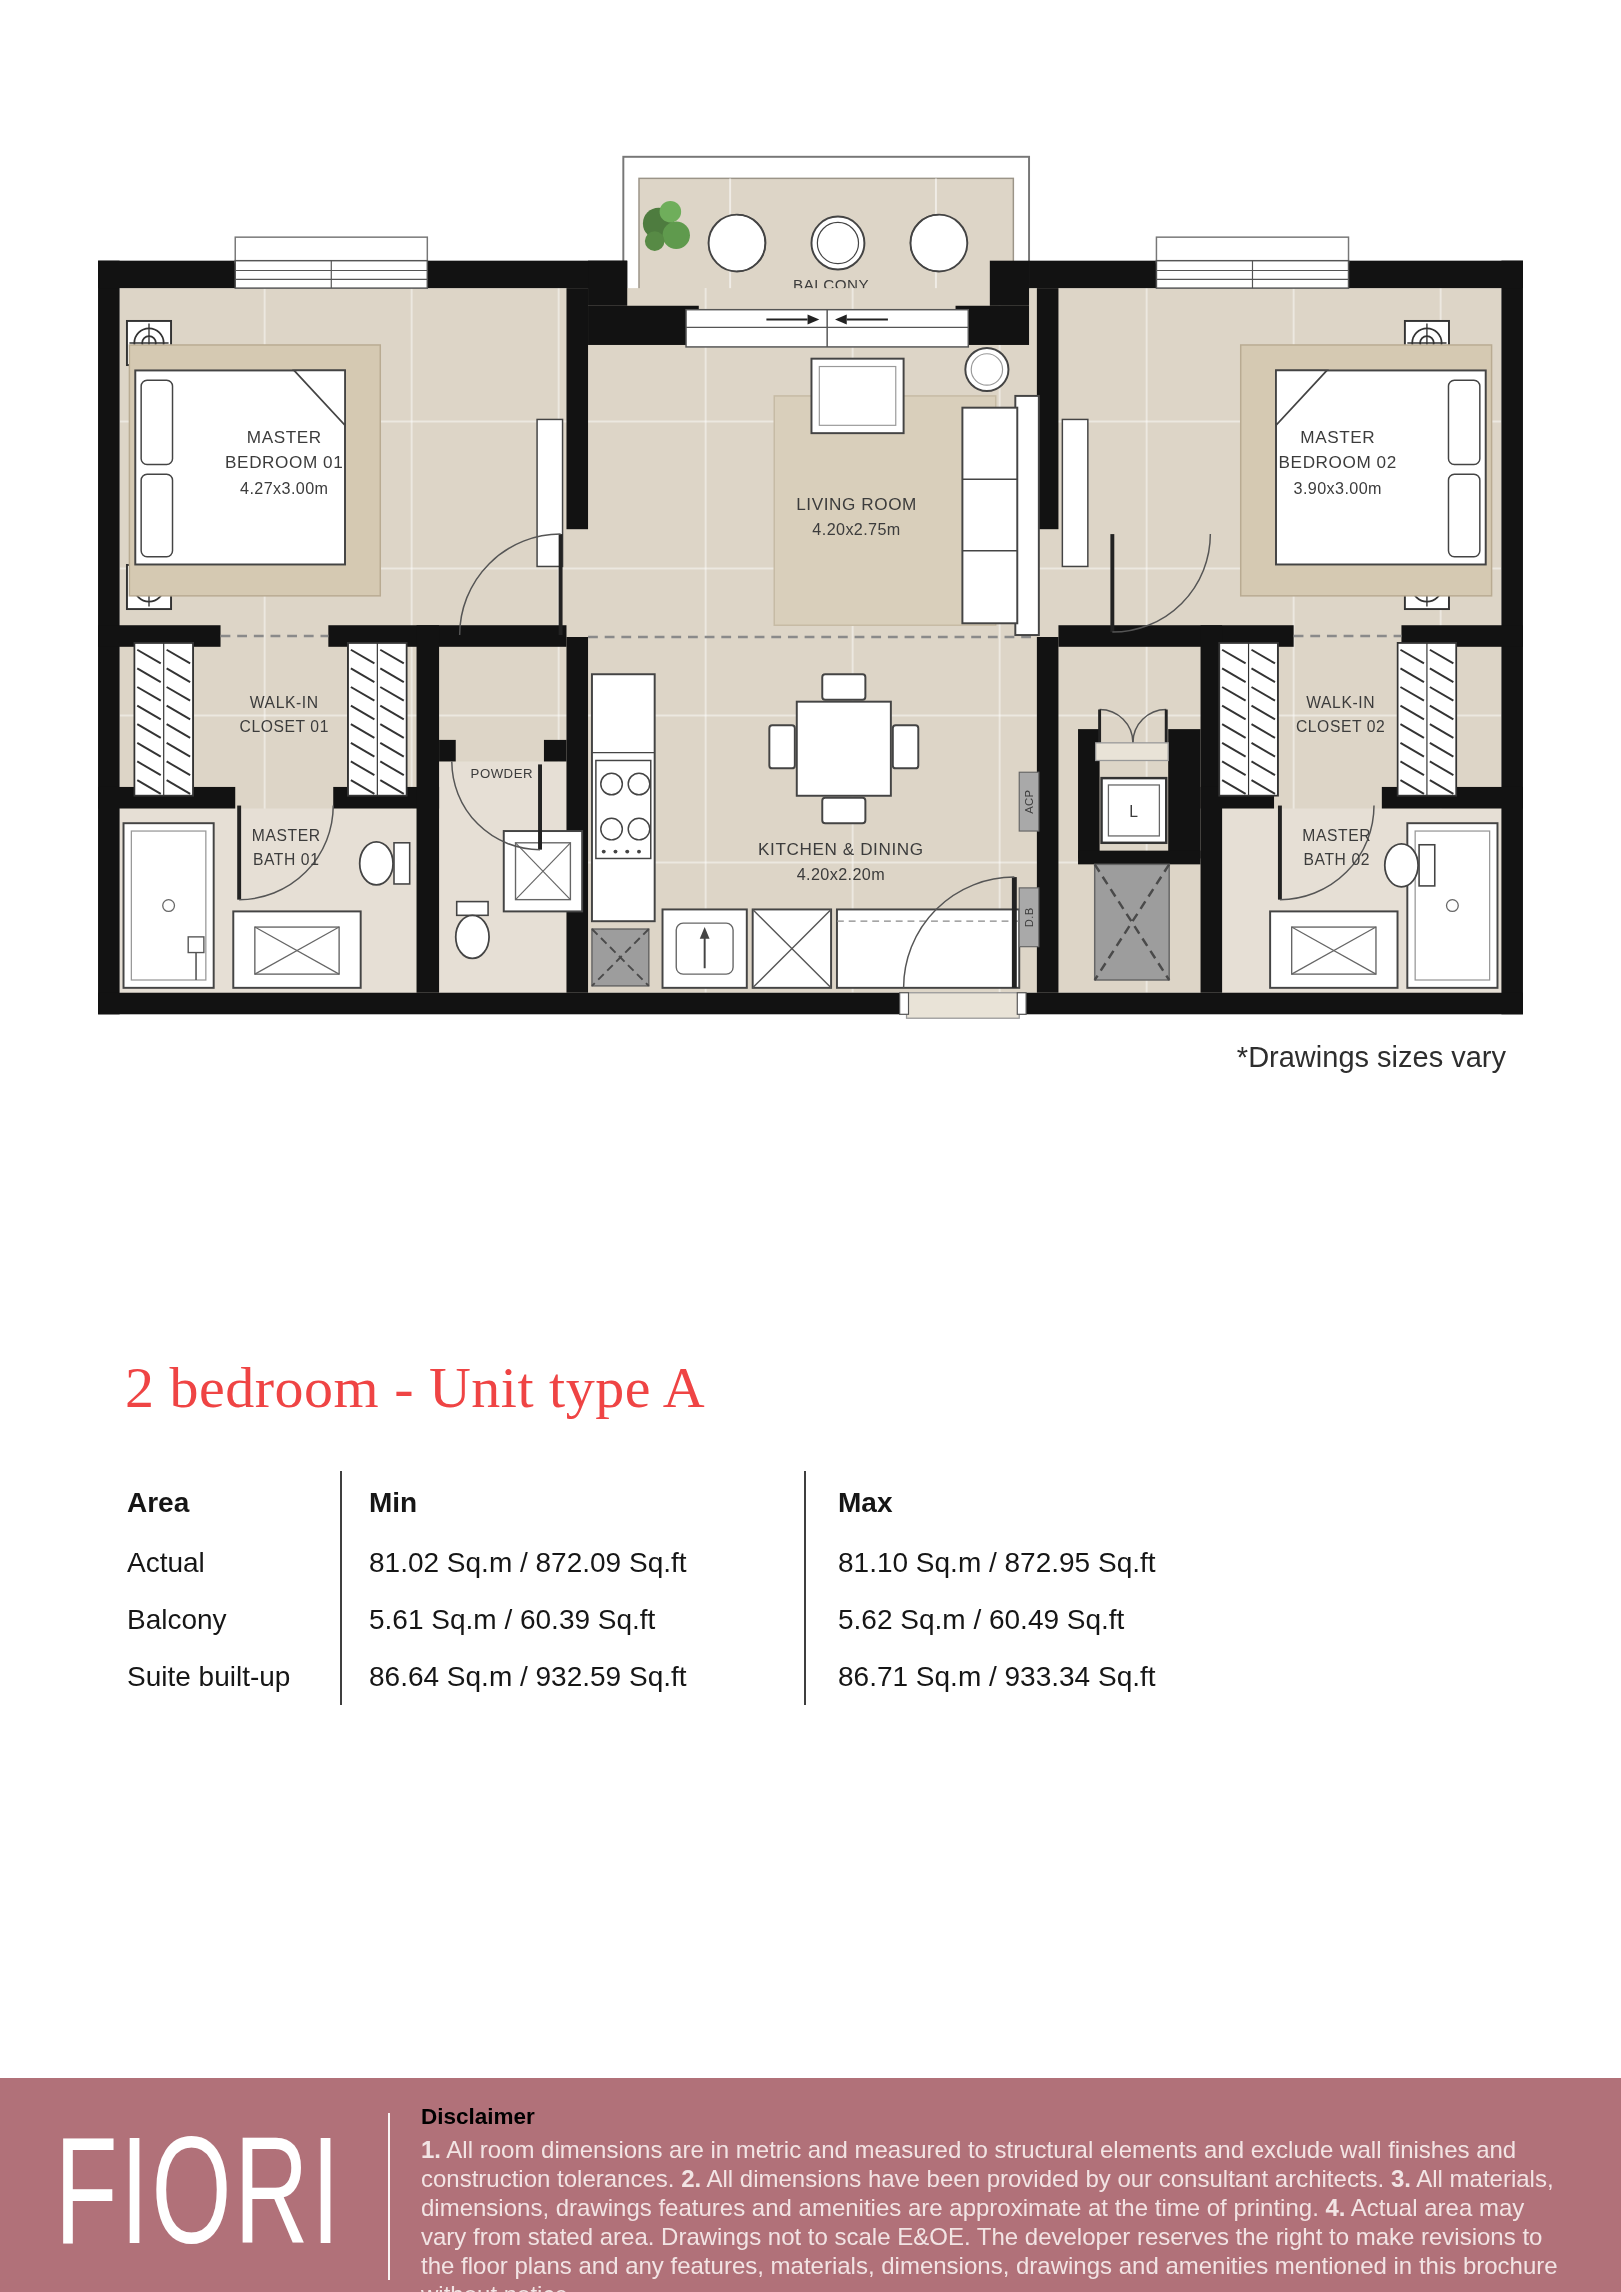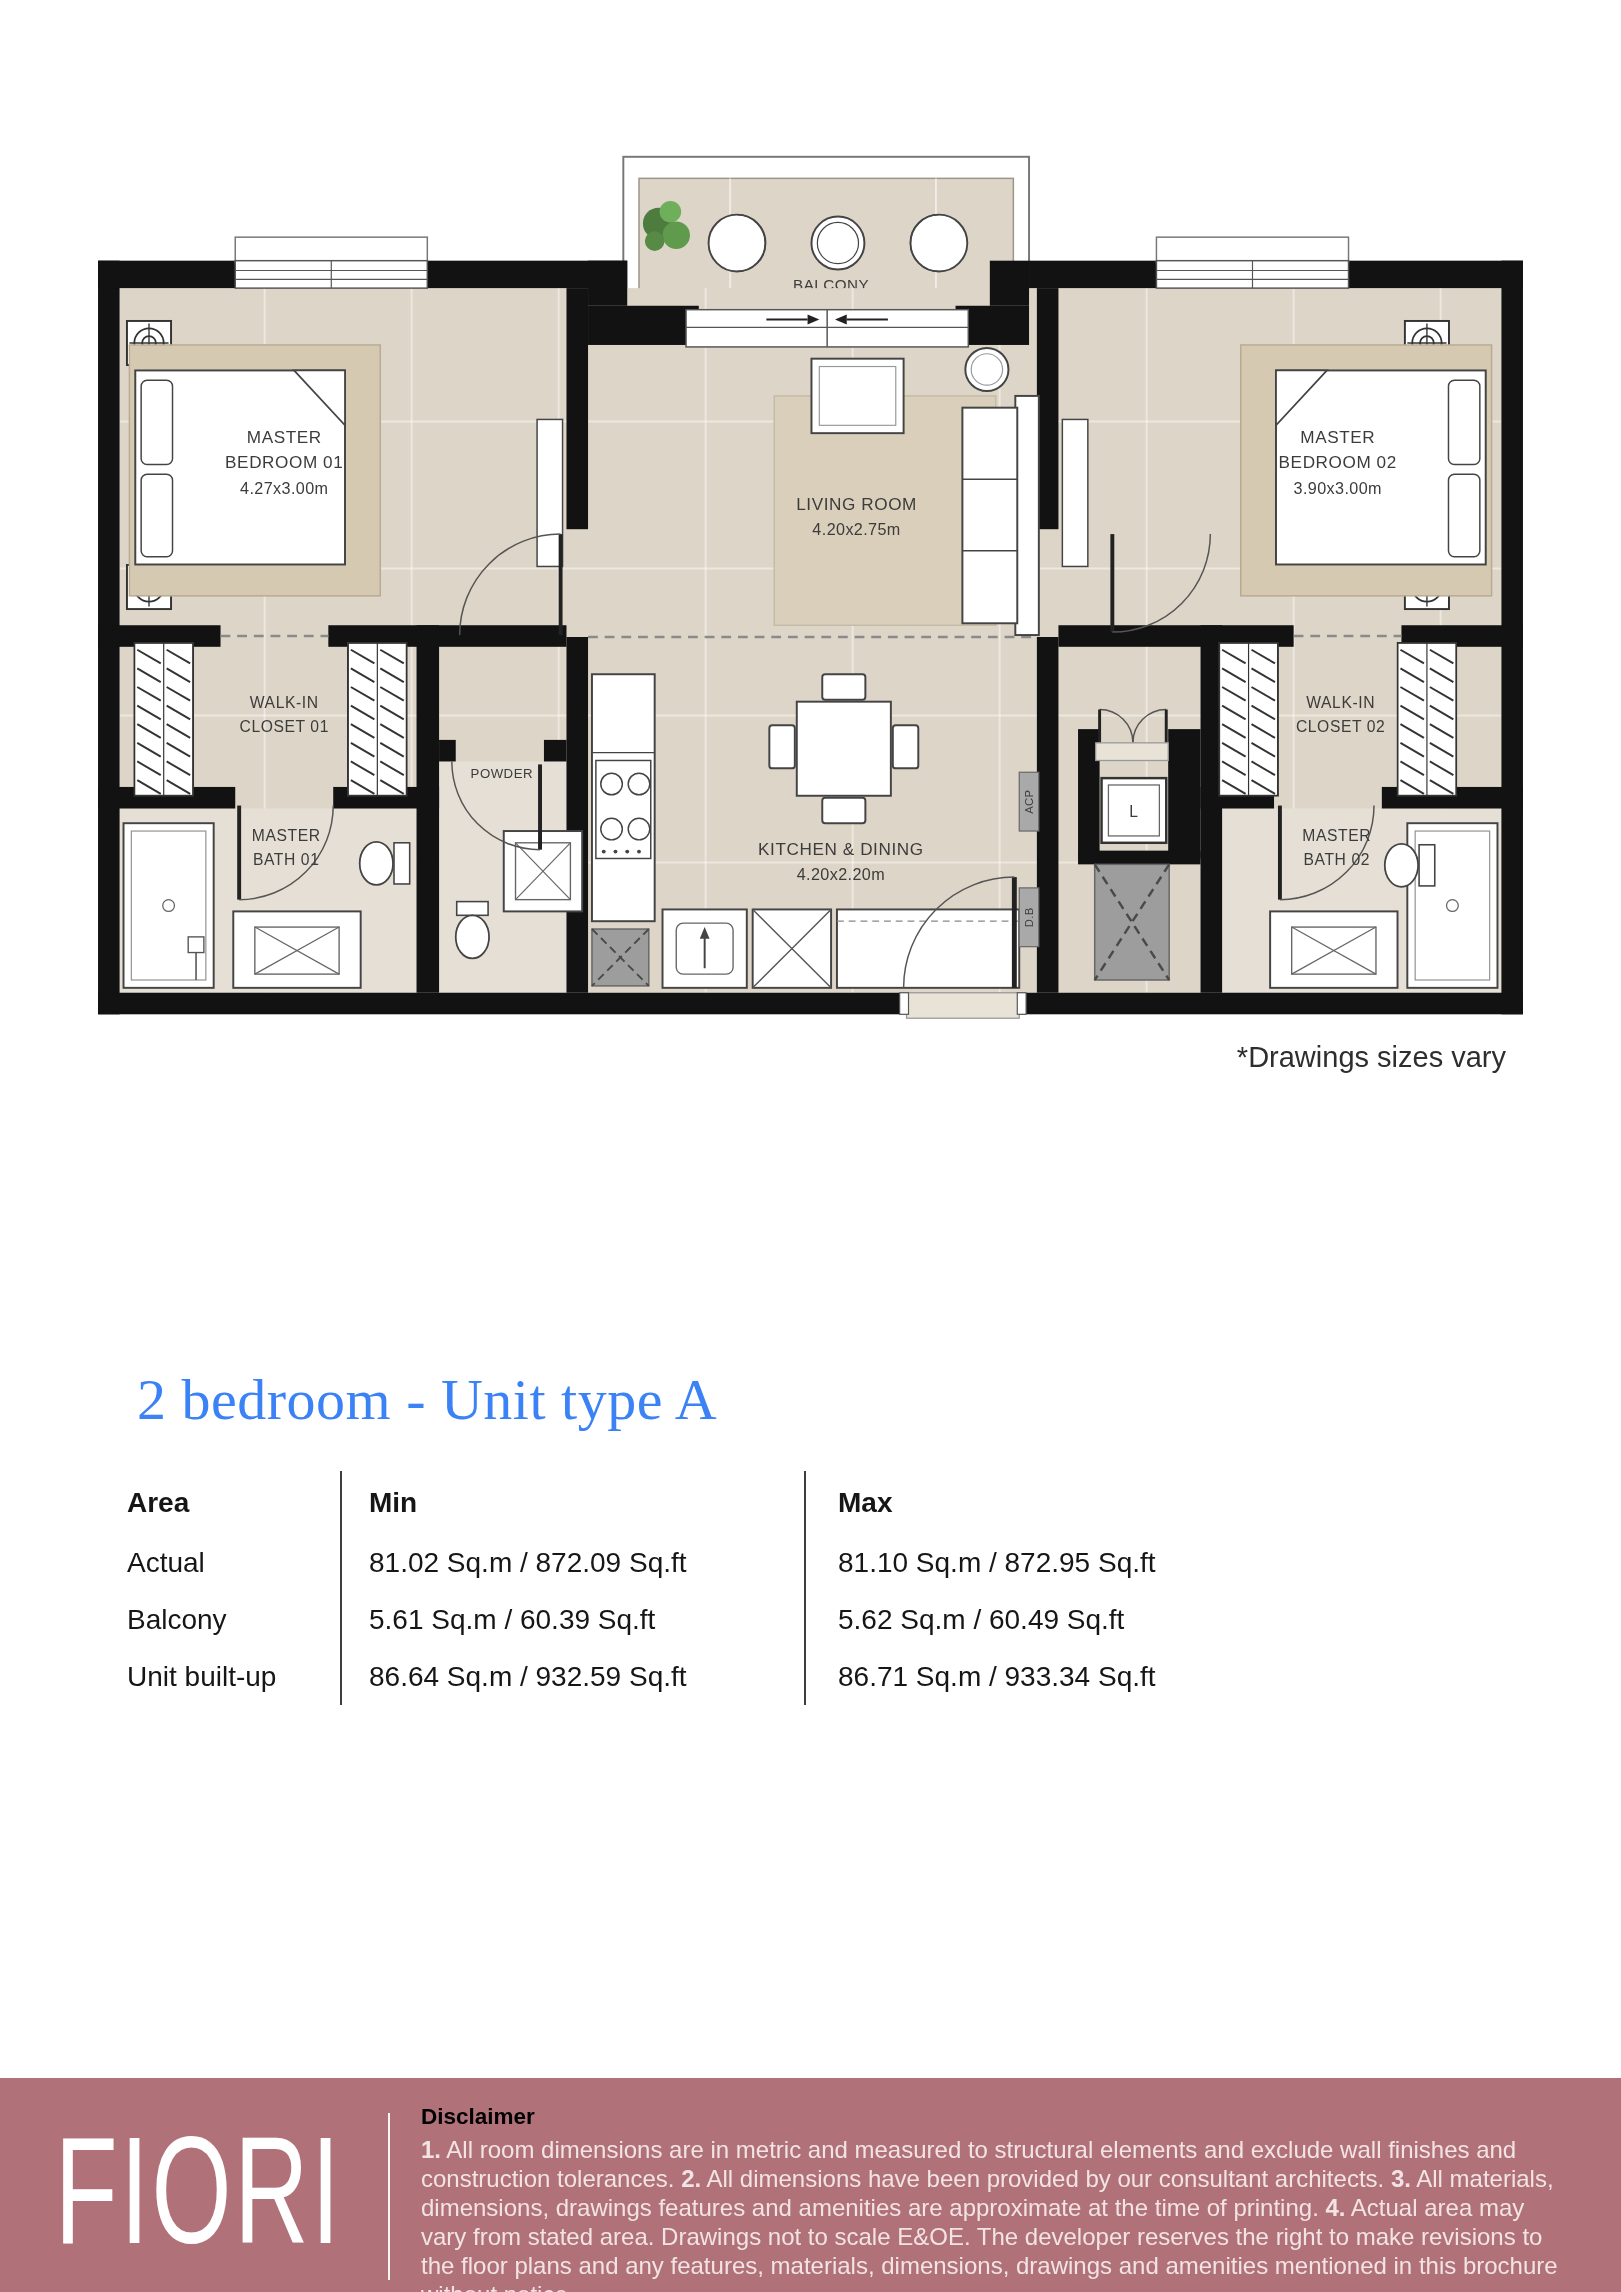--- a/index.html
+++ b/index.html
@@ -10,21 +10,21 @@
   #plan{left:0;top:0;}
   #plan text{font-family:"Liberation Sans",sans-serif;fill:#3c3c3c;}
   .roomlabel{font-size:17.5px;letter-spacing:.6px;}
   .dimlabel{font-size:16.5px;letter-spacing:.4px;}
   .smalllabel{font-size:13.5px;letter-spacing:.5px;}
   .tinylabel{font-size:11.5px;letter-spacing:.4px;}
   
   #plan-note{top:1041px;right:115px;font-size:29px;color:#2e2e2e;}
   
   #unit-title{left:125px;top:1354px;font-family:"Liberation Serif",serif;
-              font-weight:400;font-size:58px;color:#3b82f6;letter-spacing:0.5px;margin:12px;}
+              font-weight:400;font-size:58px;color:#ef4444;letter-spacing:0.5px;margin:0;}
   
   #area-table{left:127px;top:1471px;display:grid;
               grid-template-columns:213px 464px 480px;
               grid-template-rows:63px 57px 57px 57px;}
   #area-table .c{display:flex;align-items:center;font-size:28px;color:#161616;}
   #area-table .mid{border-left:2px solid #3f3f3f;padding-left:27px;}
   #area-table .mx{border-left:2px solid #3f3f3f;padding-left:32px;}
   #area-table .hdr{font-weight:bold;}
   
   #footer{left:0;top:2055px;width:1621px;height:237px;background:#b17179;margin-top:23px;}
@@ -391,21 +391,21 @@
     <div class="c hdr mx">Max</div>
 
     <div class="c">Actual</div>
     <div class="c mid">81.02 Sq.m / 872.09 Sq.ft</div>
     <div class="c mx">81.10 Sq.m / 872.95 Sq.ft</div>
 
     <div class="c">Balcony</div>
     <div class="c mid">5.61 Sq.m / 60.39 Sq.ft</div>
     <div class="c mx">5.62 Sq.m / 60.49 Sq.ft</div>
 
-    <div class="c">Unit built-up</div>
+    <div class="c">Suite built-up</div>
     <div class="c mid">86.64 Sq.m / 932.59 Sq.ft</div>
     <div class="c mx">86.71 Sq.m / 933.34 Sq.ft</div>
   </div>
 
   <div id="footer" class="abs">
     <svg class="abs" style="left:35px;top:0" width="343" height="237" viewBox="0 0 350 242">
       <g transform="translate(20,168) scale(0.70,1.04)">
         <text x="0" y="0" font-size="150" fill="#ffffff" letter-spacing="4" font-family="Liberation Sans, sans-serif" font-weight="400">FIORI</text>
       </g>
     </svg>

